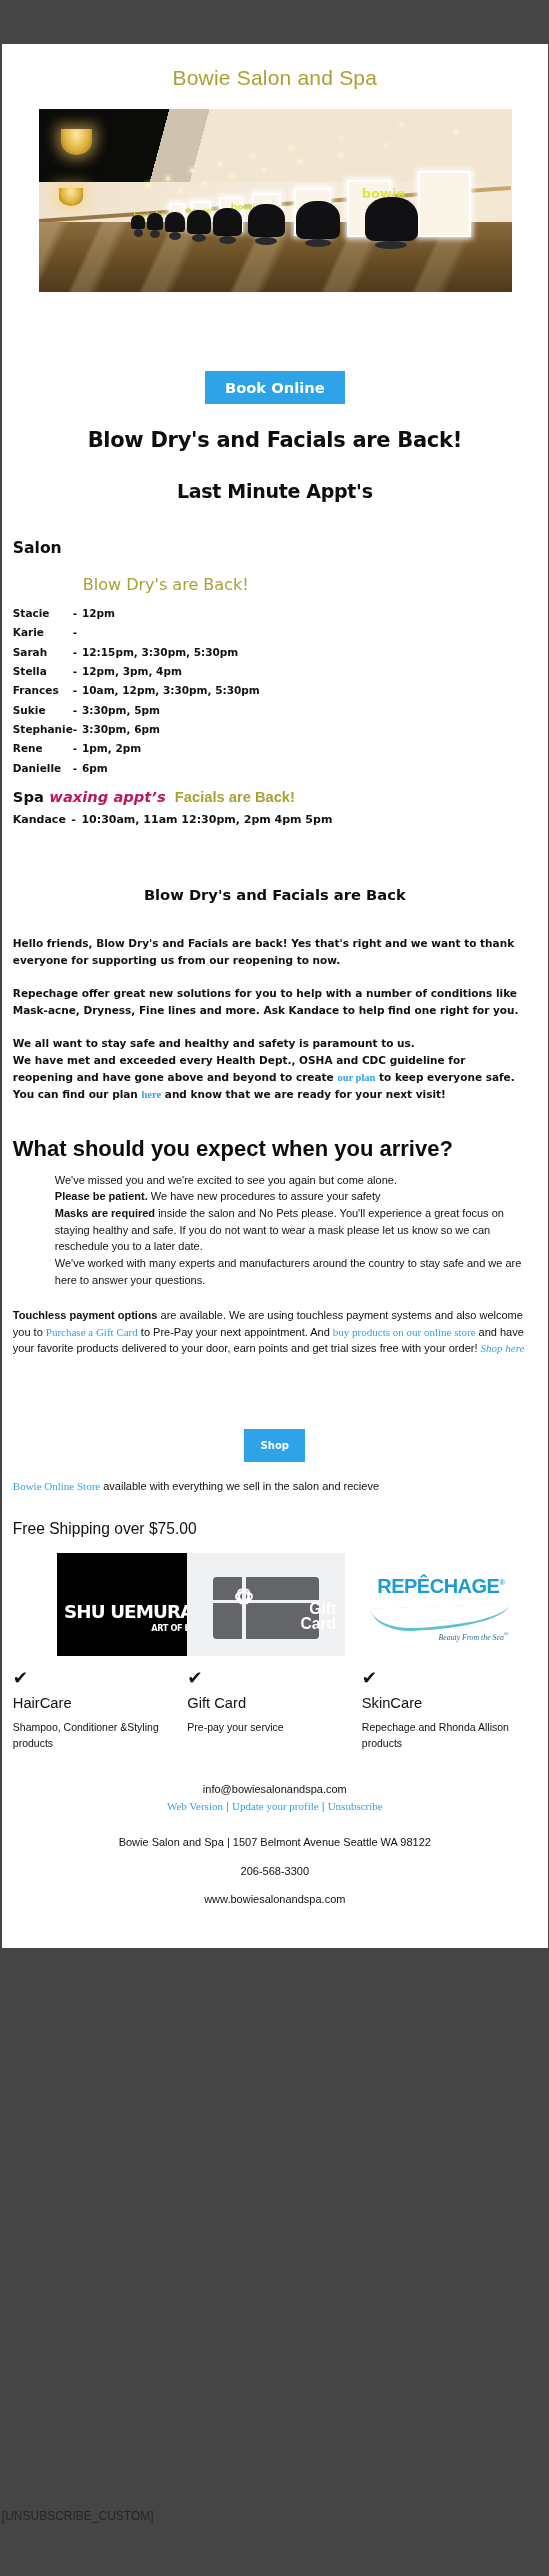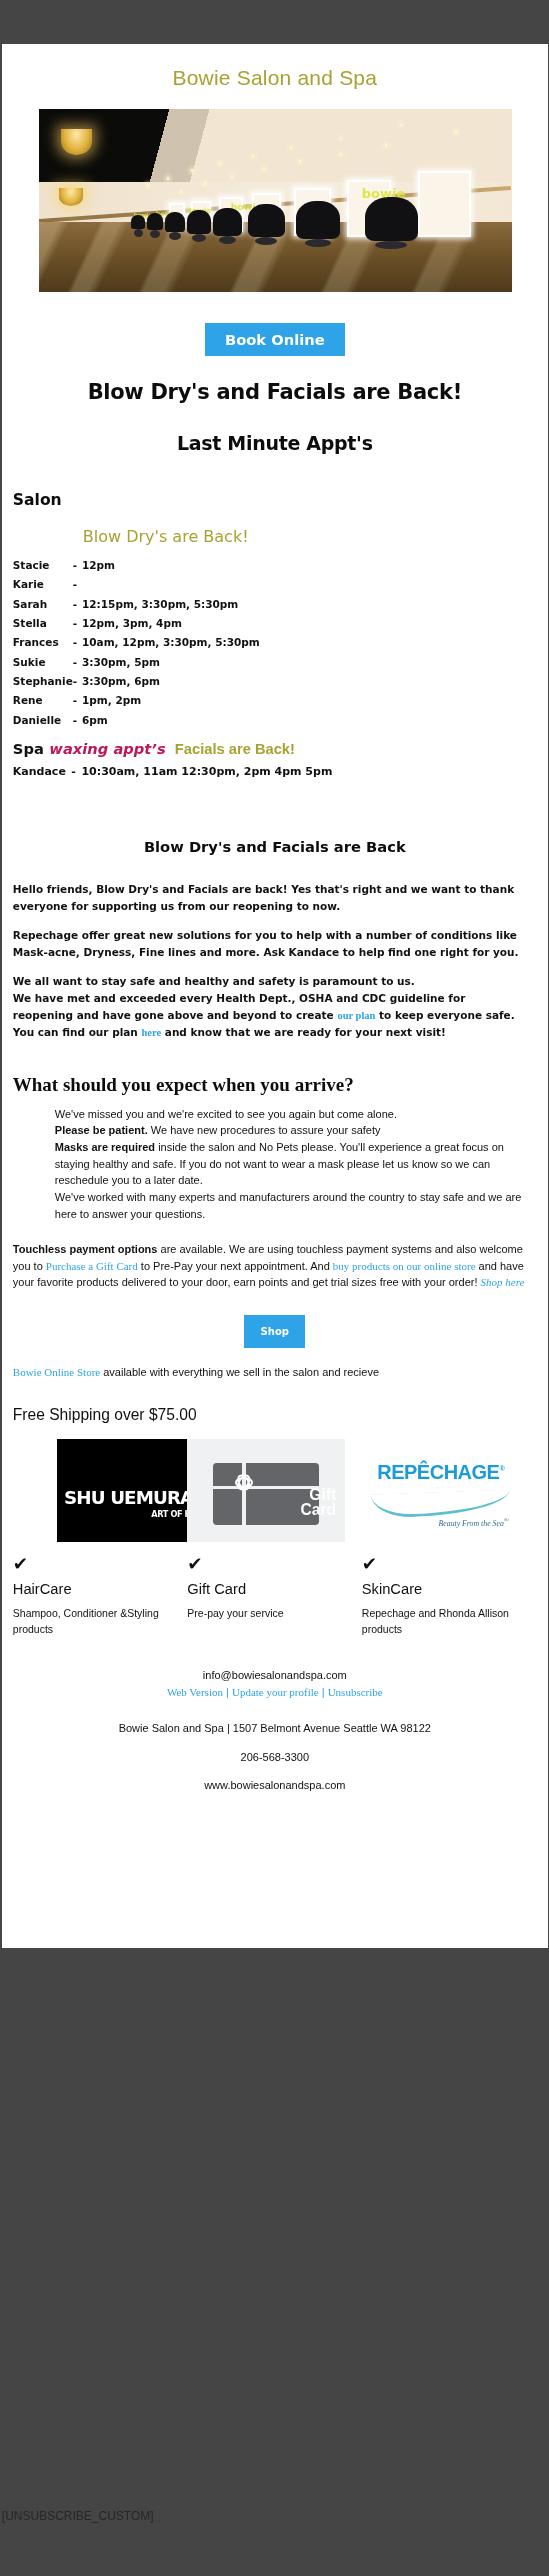--- a/index.html
+++ b/index.html
@@ -90,21 +90,21 @@
   .hero .chair .base {
     position:absolute; left:20%; bottom:-8.2px; width:60%; height:8.2px;
     background:#2a2a2e; border-radius:50%;
   }
   .hero .logo-y {
     position:absolute; color:#dce53a; font-size:8.2px; font-weight:700;
     font-family:"DejaVu Sans", sans-serif; opacity:.92;
   }
 
   
-  .btn-row { text-align:center; padding-top:31px; }
+  .btn-row { text-align:center; padding-top:31px;margin-top:48px; }
   .btn-primary {
     display:inline-block; background:#2ea3e8; color:#ffffff;
     font-size:14.7px; font-weight:700; padding:8.2px 20px; border:0;
     font-family:"DejaVu Sans", sans-serif; cursor:pointer;
   }
   .btn-shop {
     display:inline-block; background:#2ea3e8; color:#ffffff;
     font-size:10px; font-weight:700; padding:11px 16.5px; border:0;
     font-family:"DejaVu Sans", sans-serif; cursor:pointer;
   }
@@ -172,26 +172,26 @@
   
   .sec-title-center {
     text-align:center; font-family:"DejaVu Sans", sans-serif;
     font-weight:700; font-size:14.7px; color:#0d0d0d; padding:60px 0 0 0;
   }
   .body-bold {
     padding:16.5px 20px 0 11px;
     font-family:"DejaVu Sans", sans-serif; font-weight:700;
     font-size:10.5px; line-height:1.62; color:#111;
   }
-  .body-bold p { margin:10px 0 12px 0; }
+  .body-bold p { margin:16px 0 12px 0; }
   .body-bold p:last-child { margin-bottom:0; }
 
   .sec-title-left {
-    font-family:Liberation Serif, serif; font-weight:700;
-    font-size:19px; color:#0d0d0d; padding:33px 0 0 11px;
+    font-family:Liberation Sans, sans-serif; font-weight:700;
+    font-size:22px; color:#0d0d0d; padding:33px 0 0 11px;
   }
   .indent-copy {
     padding:9.2px 20px 0 53px;
     font-family:"Liberation Sans", sans-serif;
     font-size:11px; line-height:1.52; color:#111;
   }
   .plain-copy {
     padding:18.3px 20px 0 11px;
     font-family:"Liberation Sans", sans-serif;
     font-size:11px; line-height:1.52; color:#111;

